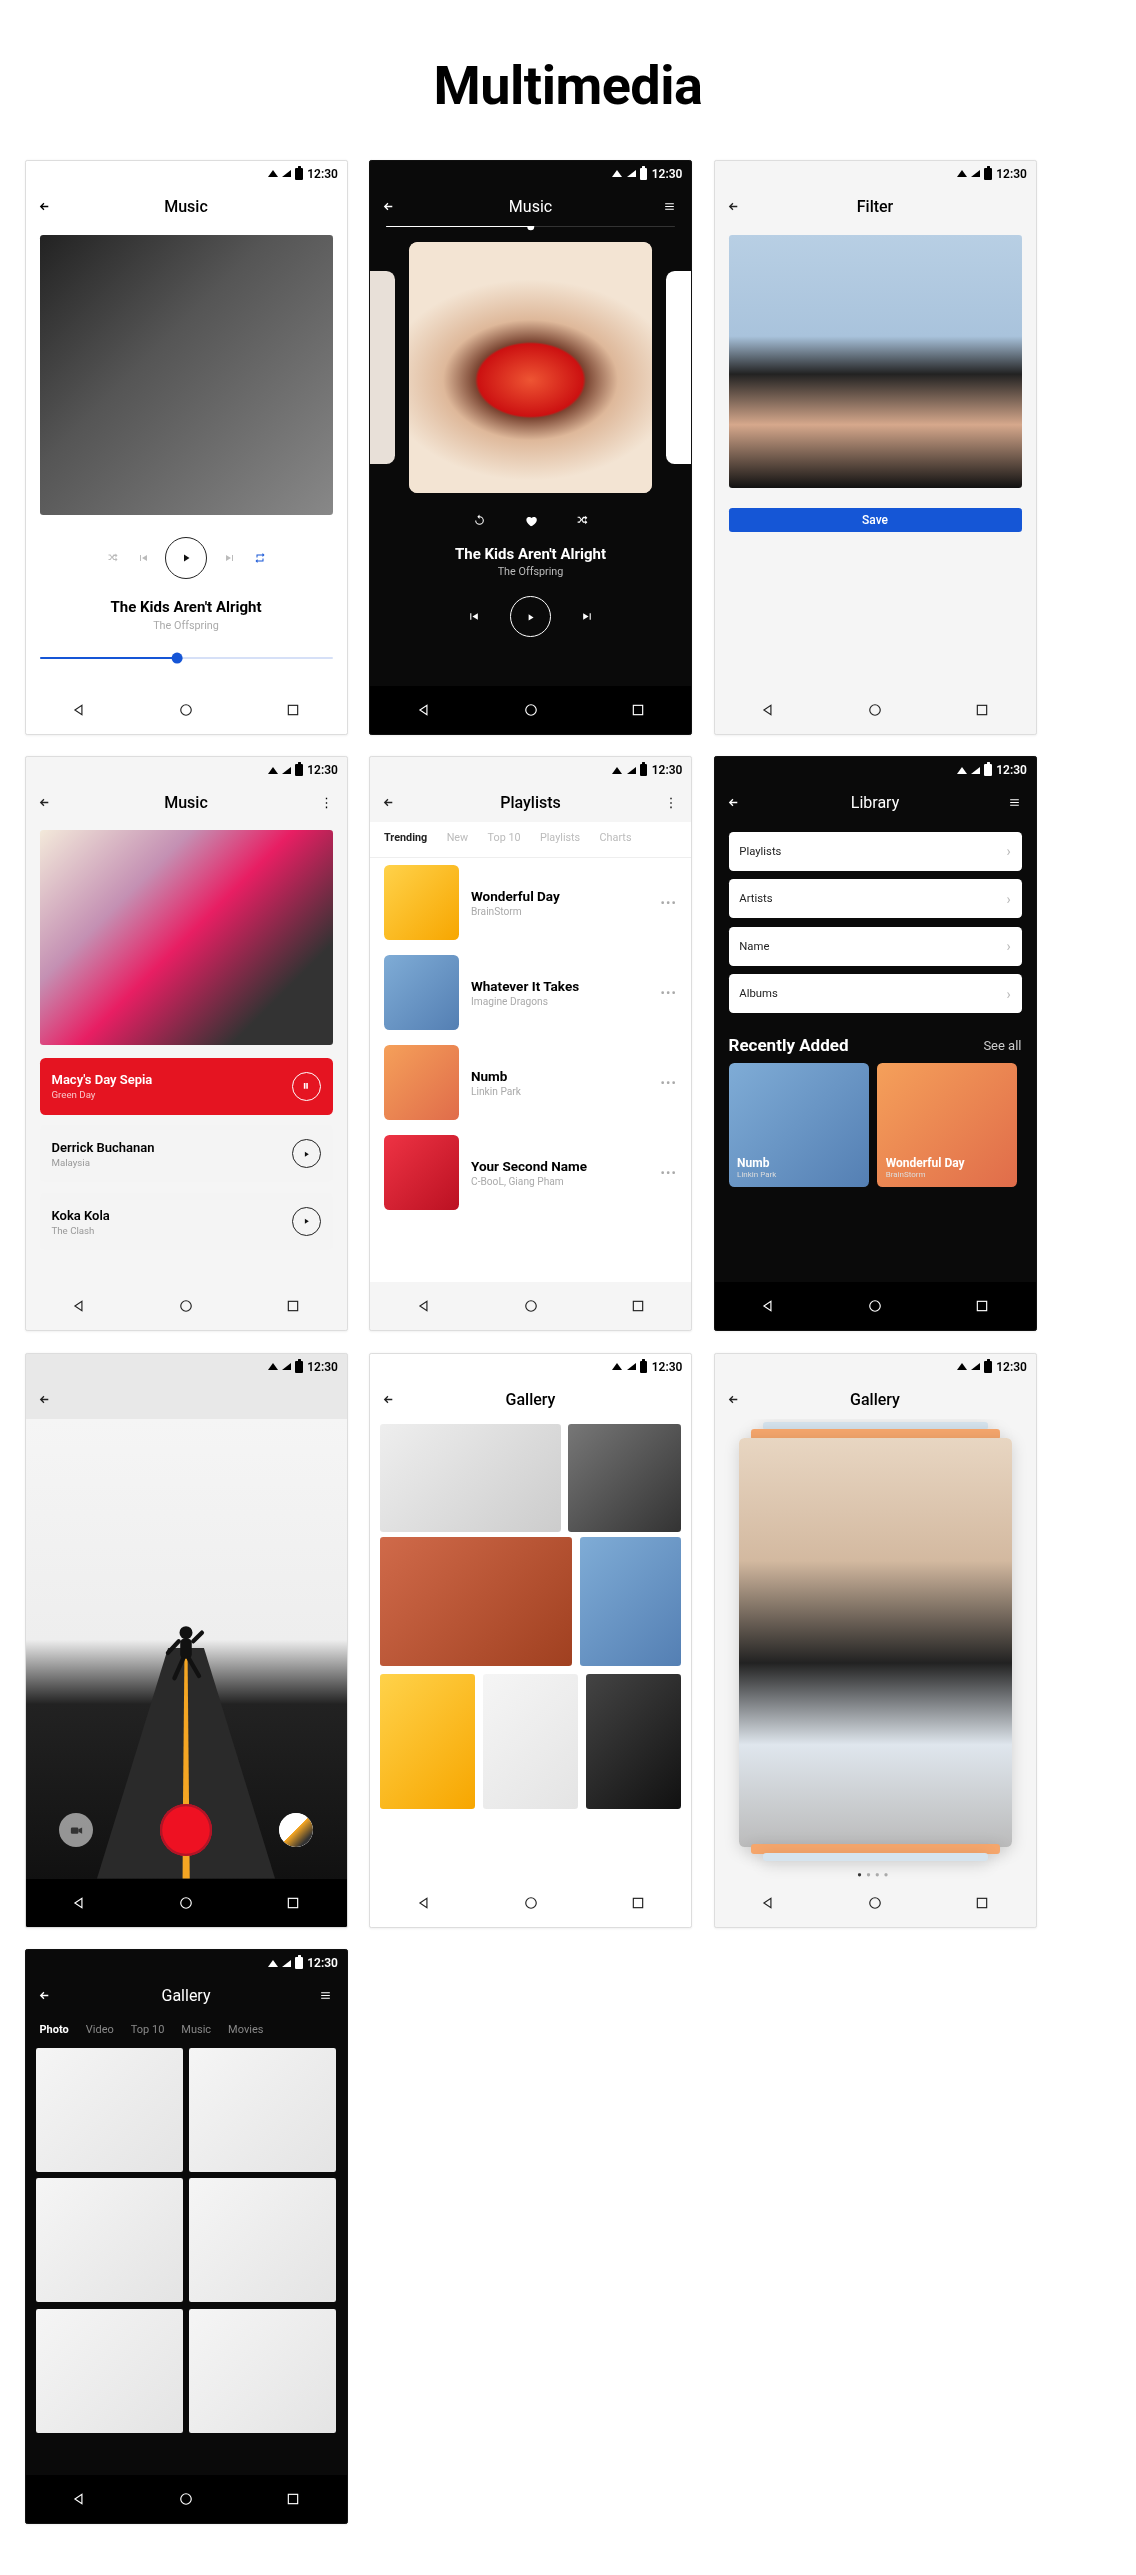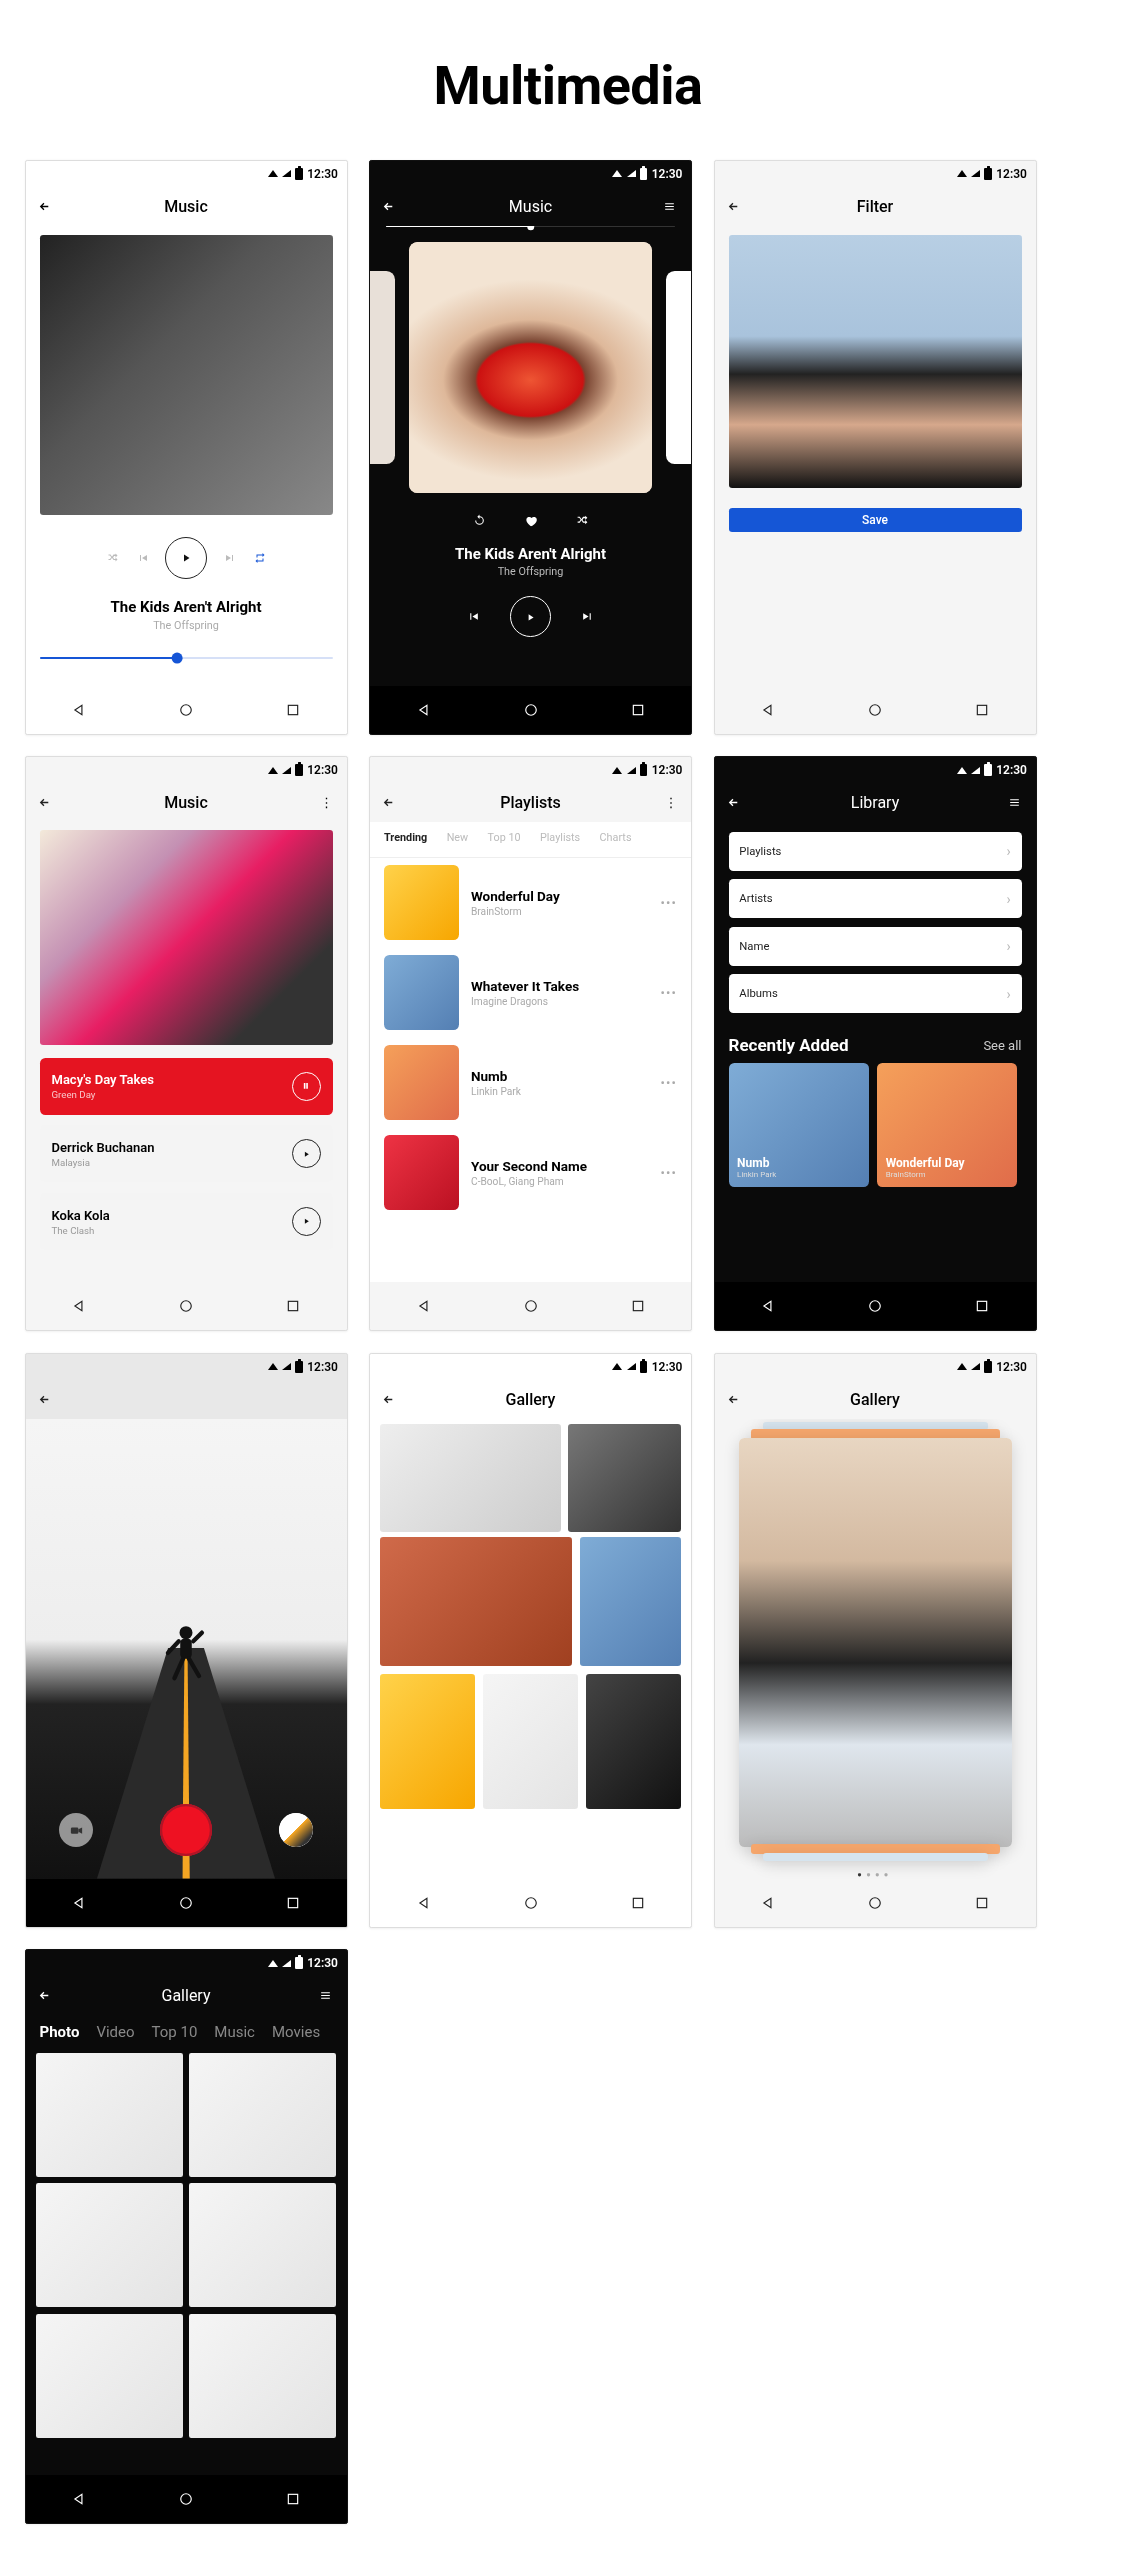--- a/index.html
+++ b/index.html
@@ -123,21 +123,21 @@
   .phone.s9 { background:#f5f5f5; }
   .s9-card { position: absolute; left: 24px; right: 24px; top: 19.4px; height: 409px; border-radius: 5.4px; background: linear-gradient(180deg,#e8d6c2 0%, #d3b9a0 30%,#222 55%,#dfe6ed 75%,#bbb 100%); box-shadow: 0 3.2px 16px rgba(0,0,0,0.15); }
   .s9-card.behind-t { top: 10.8px; left: 36px; right: 36px; height: 10.8px; border-radius: 3.2px; background: #f5a66c; }
   .s9-card.behind-t2 { top: 3.2px; left: 48px; right: 48px; height: 8.6px; border-radius: 3.2px; background: #d6e4ee; }
   .s9-card.behind-b { top: 425px; left: 36px; right: 36px; height: 10.8px; border-radius: 3.2px; background: #f5a66c; }
   .s9-card.behind-b2 { top: 434px; left: 48px; right: 48px; height: 8.6px; border-radius: 3.2px; background: #d6e4ee; }
   .s9-dots { position: absolute; left: 0; right: 0; top: 451px; text-align: center; color: #aaa; font-size: 7.5px; letter-spacing: 4.3px; }
   .s9-dots .act { color: #333; }
 
   
-  .s10-tabs { display: flex; gap: 17px; padding: 7.5px 14px 12px; font-size: 15px; color: #888; }
+  .s10-tabs { display: flex; gap: 17px; padding: 7.5px 14px 12px; font-size: 11px; color: #888; }
   .s10-tabs .act { color: #fff; font-weight: 700; }
   .s10-g { display: grid; grid-template-columns: 1fr 1fr; gap: 6.5px; padding: 0 10.8px; }
   .s10-g .cell { height: 124px; border-radius: 2.2px; overflow: hidden; }
   .wifi-tri { display:inline-block;width:0;height:0;border-left:5.4px solid transparent;border-right:5.4px solid transparent;border-bottom:7.5px solid currentColor; }
   .batt { display:inline-block;width:7.5px;height:12px;background:currentColor;border-radius:1.1px;position:relative; }
   .batt::before { content:"";position:absolute;top:-1.6px;left:2.2px;width:3.2px;height:1.6px;background:currentColor;border-radius:0.5px; }
   .cell-tri { display:inline-block;width:0;height:0;border-left:9.7px solid transparent;border-bottom:7.5px solid currentColor;border-right:0; }
 </style>
 </head>
 <body>
@@ -343,21 +343,21 @@
               <path d="M19 12H5M11 6l-6 6 6 6"></path>
             </svg>
           </span>
       <span class="app-bar-title">Music</span>
       <span class="icon-right" style="font-size:13px;line-height:1;">⋮</span>
     </div>
     <div class="content">
       <div class="s4-art"></div>
       <div class="s4-row active">
         <div class="s4-txt">
-              <div class="t">Macy's Day Takes</div>
+              <div class="t">Macy's Day Sepia</div>
               <div class="a">Green Day</div>
             </div>
         <div class="s4-btn">
               <svg width="9.7" height="9.7" viewBox="0 0 24 24" fill="#fff">
                 <path d="M7 5h4v14H7zM13 5h4v14h-4z"></path>
               </svg>
             </div>
       </div>
       <div class="s4-row">
         <div class="s4-txt">

